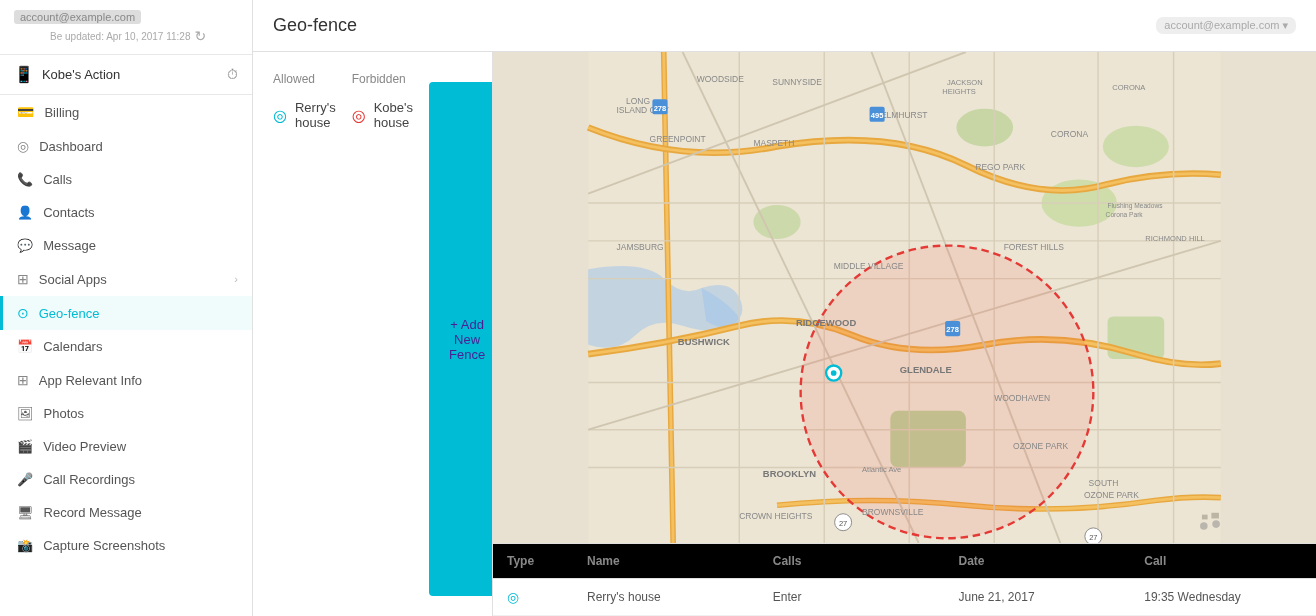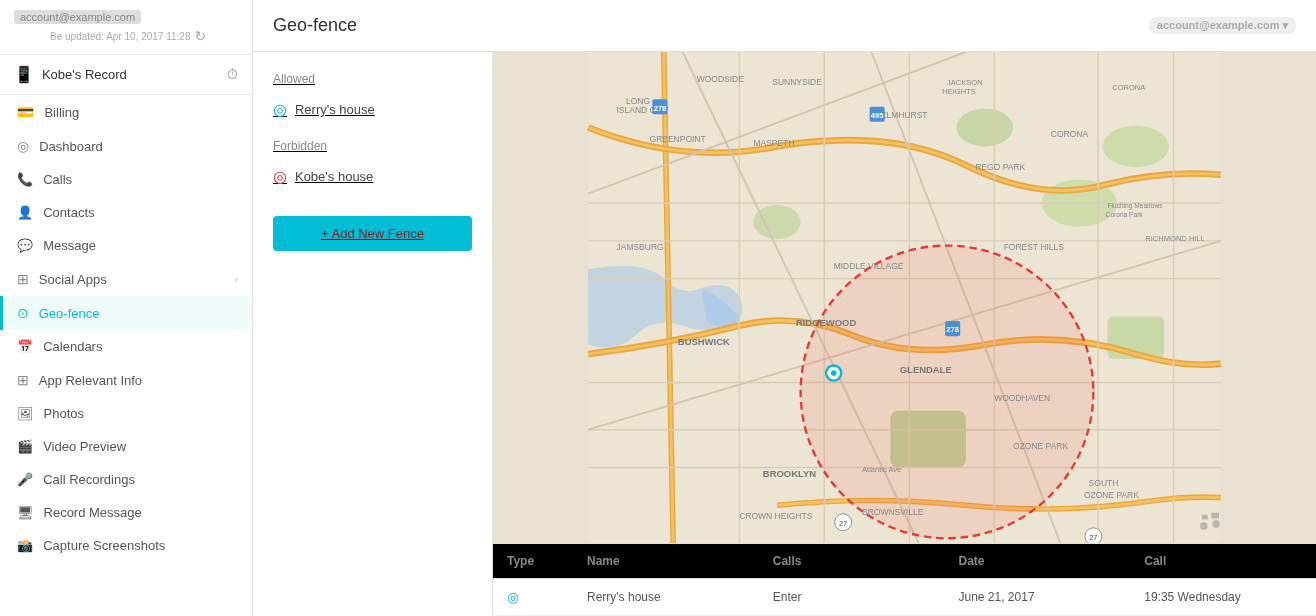--- a/index.html
+++ b/index.html
@@ -19,34 +19,34 @@
     .nav-item.active { color: #00bcd4; border-left: 3px solid #00bcd4; background: #f0fbfc; }
     .nav-item .nav-label { display: flex; align-items: center; gap: 10px; }
     .nav-item .nav-text { }
     .nav-arrow { color: #bbb; font-size: 11px; }
 
     
     .main { flex: 1; display: flex; flex-direction: column; overflow: hidden; }
     .topbar { display: flex; align-items: center; justify-content: space-between; padding: 14px 20px; background: #fff; border-bottom: 1px solid #e0e0e0; min-height: 52px; }
     .page-title-text { font-size: 18px; font-weight: 400; color: #333; }
     .topbar-right { display: flex; align-items: center; gap: 8px; }
-    .topbar-account { font-size: 11px; color: #aaa; background: #eee; border-radius: 7px; padding: 2px 8px; font-weight: bold; }
+    .topbar-account { font-size: 11px; color: #aaa; background: #eee; border-radius: 7px; padding: 2px 8px; }
 
     .content-area { display: flex; flex: 1; overflow: hidden; }
 
     
-    .left-panel { width: 240px; background: #fff; border-right: 1px solid #e0e0e0; padding: 20px; display: flex; flex-direction: column; gap: 16px; flex-shrink: 0; overflow-y: auto; text-decoration: underline; }
+    .left-panel { width: 240px; background: #fff; border-right: 1px solid #e0e0e0; padding: 20px; display: flex; flex-direction: row; gap: 16px; flex-shrink: 0; overflow-y: auto; }
     .fence-section { }
     .fence-section-title { font-size: 12px; color: #888; margin-bottom: 10px; font-weight: 500; }
     .fence-item { display: flex; align-items: center; gap: 8px; padding: 4px 0; }
     .fence-pin-allowed { color: #00bcd4; font-size: 16px; }
     .fence-pin-forbidden { color: #e53935; font-size: 16px; }
     .fence-item-label { font-size: 13px; color: #444; }
 
-    .add-fence-btn { background: #00bcd4; color: #7f1d1d; border: none; padding: 10px 20px; border-radius: 4px; cursor: pointer; font-size: 13px; font-weight: 500; width: 100%; text-align: center; margin-top: 10px; }
+    .add-fence-btn { background: #00bcd4; color: #4c1d95; border: none; padding: 10px 20px; border-radius: 4px; cursor: pointer; font-size: 13px; font-weight: 500; width: 100%; text-align: center; margin-top: 10px; }
 
     
     .map-area { flex: 1; display: flex; flex-direction: column; overflow: hidden; }
     .map-container { flex: 1; background: #e8e0d0; position: relative; overflow: hidden; }
 
     
     .map-svg { width: 100%; height: 100%; }
 
     
     .bottom-table { background: #fff; border-top: 1px solid #e0e0e0; }
@@ -85,21 +85,21 @@
     </div>
     <div class="sidebar-update">
       <span>Be updated: Apr 10, 2017 11:28</span>
       <span class="refresh-icon">↻</span>
     </div>
   </div>
 
   <div class="device-row">
     <div class="device-name">
       <span class="icon-device"></span>
-      <span>Kobe's Record</span>
+      <span>Kobe's Action</span>
     </div>
     <span class="icon-clock"></span>
   </div>
 
   <div id="nav-list">
 
   <div class="nav-item">
         <div class="nav-label">
           <span class="icon-billing"></span>
           <span class="nav-text">Billing</span>

